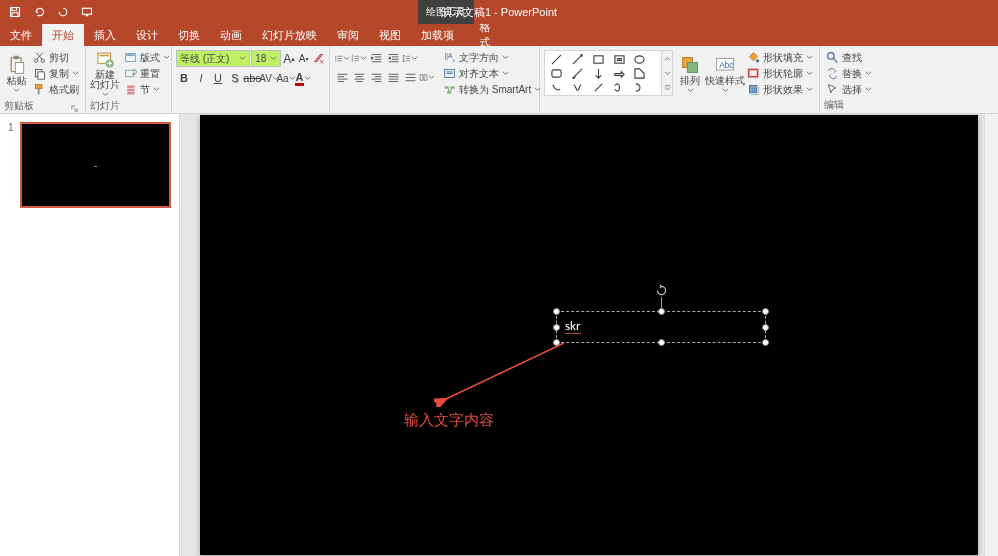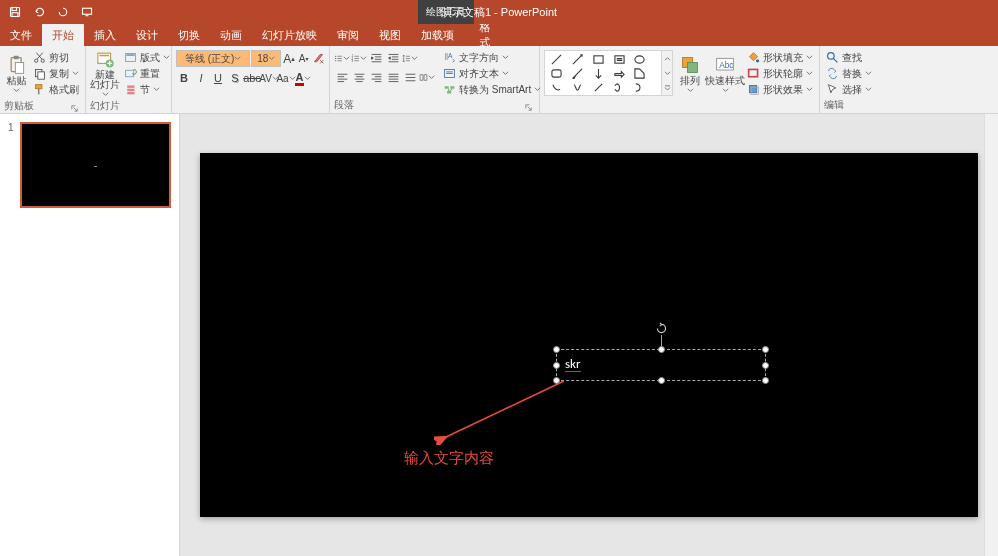--- a/index.html
+++ b/index.html
@@ -21,38 +21,38 @@
 .grp-body{flex:1;display:flex;align-items:flex-start;gap:2px;padding-top:2px}
 .grp-label{font-size:10px;color:#666;padding:1px 0;position:relative}
 .grp-label .dlg{position:absolute;right:2px;bottom:1px;width:9px;height:9px}
 .big-btn{display:flex;flex-direction:column;align-items:center;justify-content:center;width:34px;height:48px;gap:1px}
 .big-btn .ico{width:20px;height:20px}
 .big-btn .lbl{font-size:10px;line-height:10px;text-align:center;white-space:nowrap}
 .col{display:flex;flex-direction:column;gap:1px}
 .sm{display:flex;align-items:center;gap:3px;font-size:10px;height:15px;padding:0 2px;white-space:nowrap}
 .sm .ico{width:13px;height:13px;flex-shrink:0}
 .dd{width:7px;height:7px;flex-shrink:0}
-.sel{height:17px;border:1px solid #c0c0c0;background:#fdba74;font-size:10px;display:flex;align-items:center;padding:0 3px;justify-content:center}
+.sel{height:17px;border:1px solid #c0c0c0;background:#bef264;font-size:10px;display:flex;align-items:center;padding:0 3px;justify-content:space-between}
 .fname{width:86px}
 .fsize{width:34px}
 .btnrow{display:flex;gap:1px;align-items:center}
 .fbtn{width:16px;height:16px;display:flex;align-items:center;justify-content:center;font-size:11px}
 .gallery{width:130px;height:46px;border:1px solid #d4d4d4;background:#fff;display:grid;grid-template-columns:repeat(6,1fr);grid-template-rows:repeat(3,1fr);padding:1px;position:relative}
 .gallery .shp{display:flex;align-items:center;justify-content:center}
 .gallery .shp svg{width:11px;height:11px;stroke:#3b3b3b;fill:none;stroke-width:1.2}
 .gallery .more{position:absolute;right:0;top:0;bottom:0;width:11px;background:#f1f1f1;border-left:1px solid #d4d4d4;display:flex;flex-direction:column}
 .gallery .more div{flex:1;display:flex;align-items:center;justify-content:center}
 .work{position:absolute;top:114px;left:0;right:0;bottom:0;display:flex;background:#e6e6e6}
 .thumbs{width:180px;background:#fff;border-right:1px solid #d4d4d4;padding:8px}
 .thumb-wrap{display:flex;gap:4px}
 .tnum{font-size:10px;color:#666;width:8px}
 .thumb{width:152px;height:86px;background:#000;border:2px solid #d05b3e;position:relative}
 .thumb .dot{position:absolute;left:72px;top:42px;width:3px;height:1px;background:#888}
 .canvas-wrap{flex:1;position:relative;overflow:hidden;display:flex;align-items:center;justify-content:center;padding:20px}
-.canvas{width:780px;height:364px;background:#000;position:relative;box-shadow:0 2px 6px rgba(0,0,0,.3)}
+.canvas{width:780px;height:440px;background:#000;position:relative;box-shadow:0 2px 6px rgba(0,0,0,.3)}
 .textbox{position:absolute;left:356px;top:196px;width:210px;height:32px;border:1px dashed #aaa}
 .textbox .txt{position:absolute;left:8px;top:6px;color:#fff;font-size:13px;border-bottom:1.5px solid #c43a2e;padding-bottom:0;font-family:Calibri,sans-serif}
 .hdl{position:absolute;width:7px;height:7px;background:#fff;border:1px solid #888;border-radius:50%}
 .h1{left:-4px;top:-4px}.h2{left:50%;top:-4px;margin-left:-3px}.h3{right:-4px;top:-4px}
 .h4{left:-4px;top:50%;margin-top:-3px}.h5{right:-4px;top:50%;margin-top:-3px}
 .h6{left:-4px;bottom:-4px}.h7{left:50%;bottom:-4px;margin-left:-3px}.h8{right:-4px;bottom:-4px}
 .rot{position:absolute;left:50%;top:-28px;margin-left:-6px;width:13px;height:13px}
 .rot svg{width:13px;height:13px;stroke:#ccc;fill:none;stroke-width:1.5}
 .rot-line{position:absolute;left:50%;top:-15px;width:1px;height:11px;background:#aaa}
 .arrow{position:absolute;left:234px;top:222px;width:136px;height:70px;pointer-events:none}
@@ -361,23 +361,20 @@
               <rect x="5" y="10" width="5" height="3" fill="#7fb77e"></rect>
               <path d="M7 7v3M11 7l-2 3" stroke="#5a8a5a"></path>
             </svg>
             <span>转换为 SmartArt</span>
             <svg class="dd" viewBox="0 0 8 8">
               <path d="M1 2l3 3 3-3" stroke="#666" fill="none"></path>
             </svg>
           </div>
       </div>
     </div>
-    <div class="grp-label"><span>段落</span><svg class="dlg" viewBox="0 0 10 10">
-          <path d="M2 2h4M2 2v4M4 4l4 4M8 5v3h-3" stroke="#888" fill="none"></path>
-        </svg></div>
   </div>
 
   <div class="grp" style="width:280px">
     <div class="grp-body">
       <div class="gallery">
         <div class="shp">
             <svg viewBox="0 0 12 12">
               <path d="M1 11L11 1"></path>
             </svg>
           </div>

